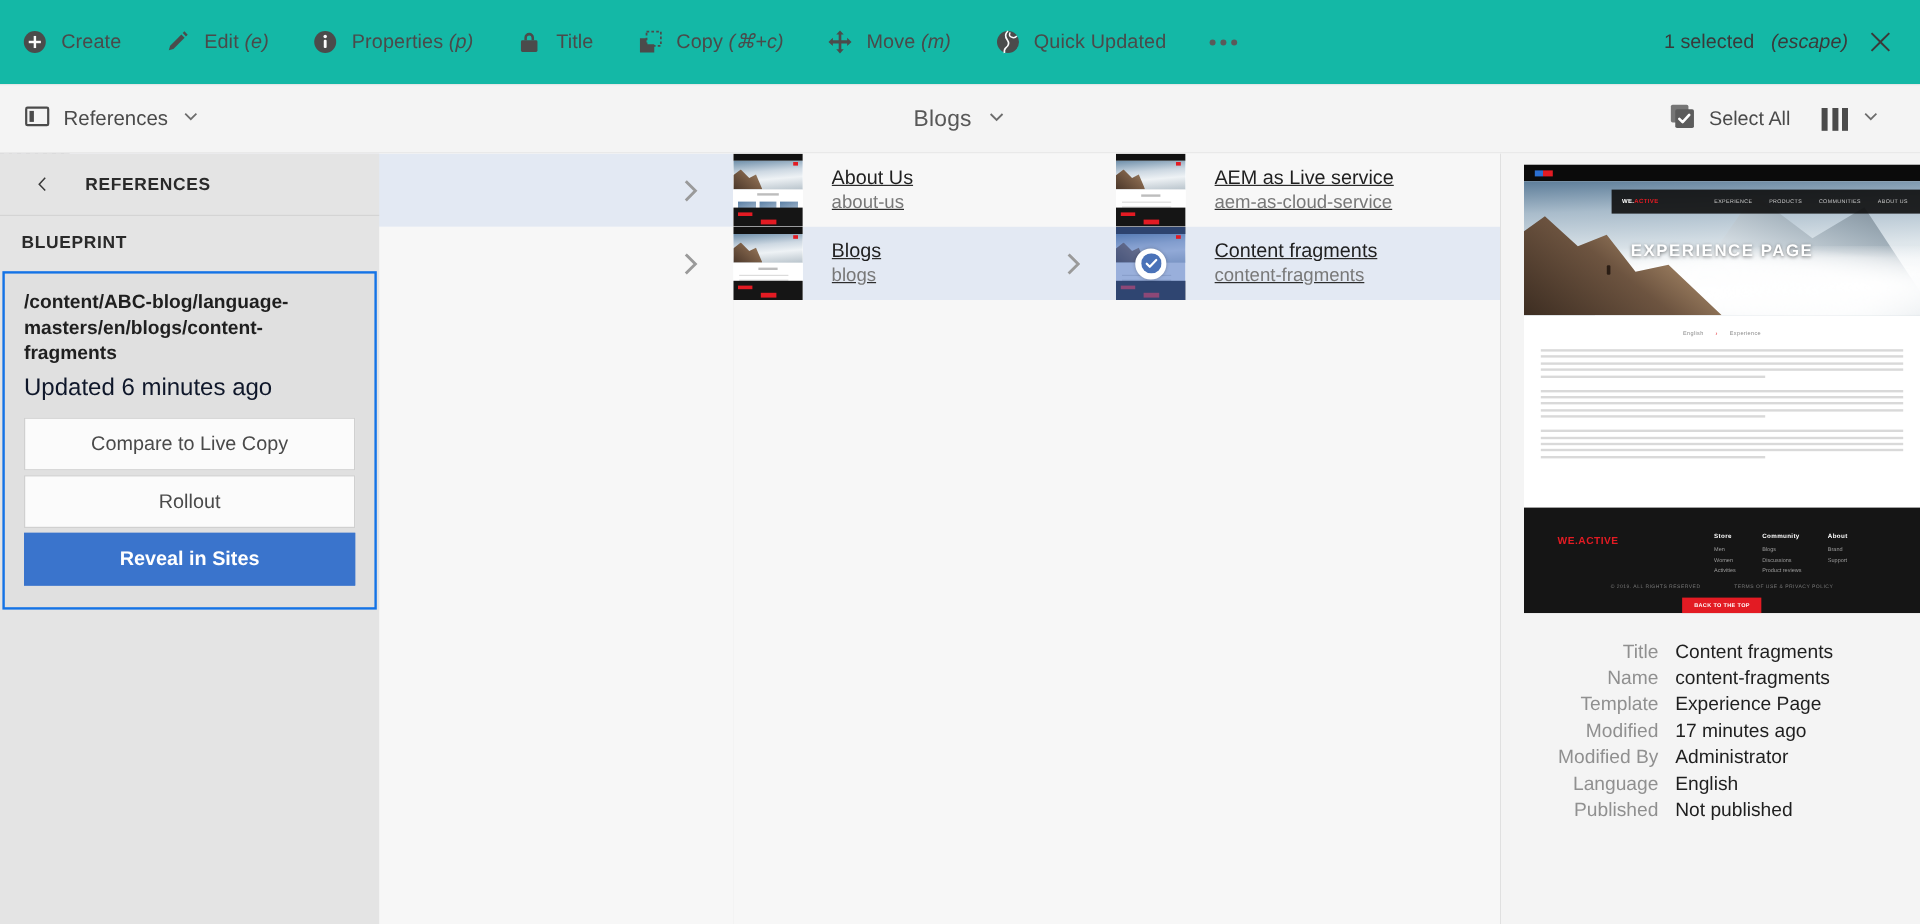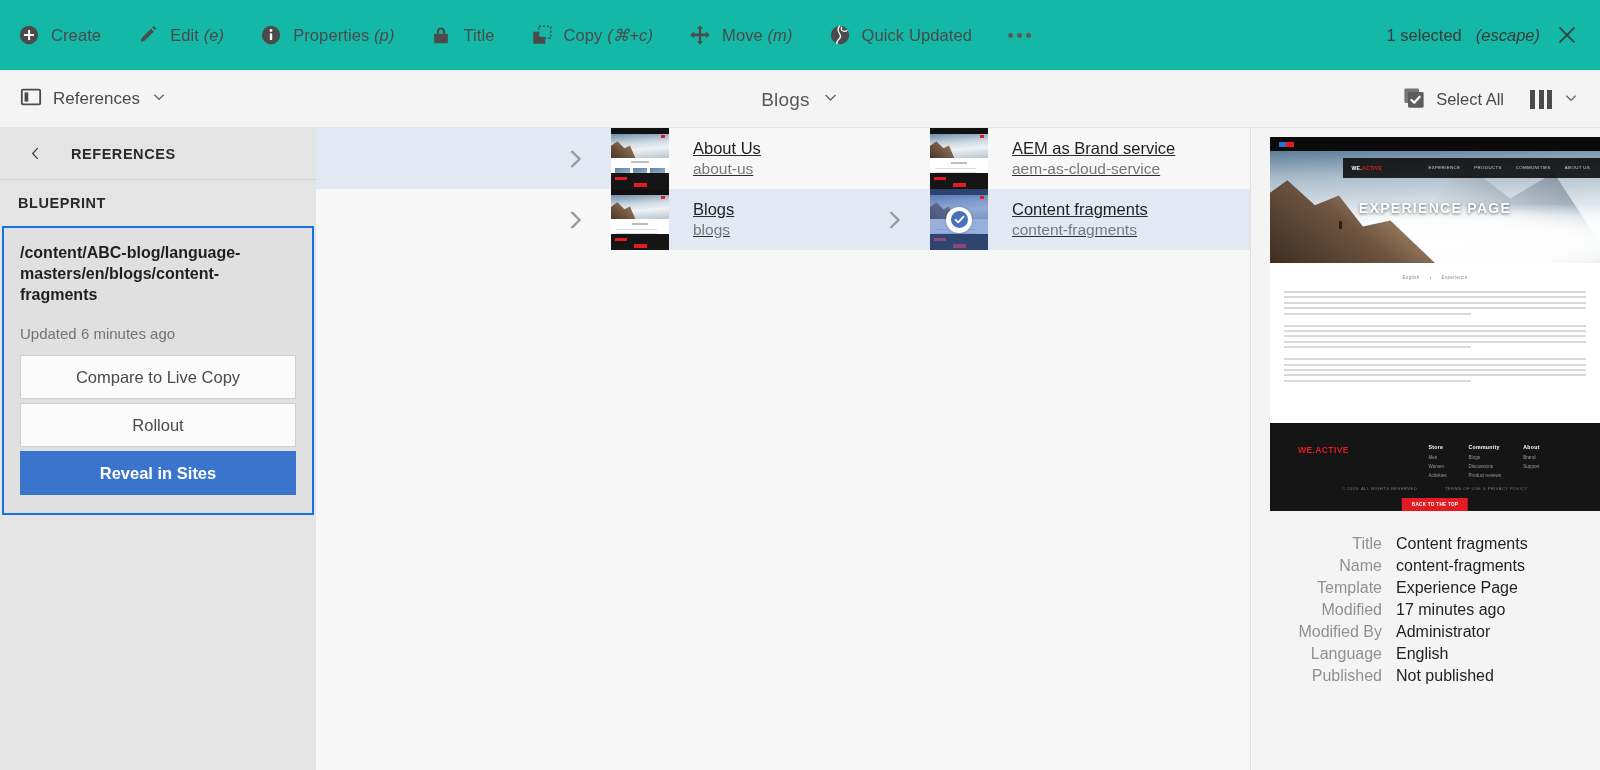--- a/index.html
+++ b/index.html
@@ -70,21 +70,21 @@
   .sb-left .lbl { font-size: 17px; color: #4a4a4a; }
   .sb-title {
     position: absolute; left: 0; right: 0; top: 0; height: 57px;
     display: flex; align-items: center; justify-content: center;
     gap: 12px; pointer-events: none;
   }
   .sb-title .t { font-size: 19px; color: #585858; letter-spacing: .2px; }
   .sb-title .cv { pointer-events: auto; cursor: pointer; color: #6d6d6d; }
   .sb-right {
     position: absolute; right: 0; top: 0; height: 57px;
-    display: flex; align-items: center; gap: 0; padding-right: 8px;
+    display: flex; align-items: center; gap: 0; padding-right: 20px;
   }
   .sb-btn {
     display: flex; align-items: center; gap: 11px;
     height: 57px; padding: 0 13px; cursor: pointer;
   }
   .sb-btn .lbl { font-size: 16.5px; color: #4a4a4a; }
   .colsicon { display: flex; gap: 3.5px; }
   .colsicon i {
     display: block; width: 5px; height: 19px; background: #4a4a4a;
   }
@@ -121,21 +121,21 @@
   }
   .ref-card {
     margin: 0 2px; border: 2px solid #1473e6;
     background: #e0e0e0; padding: 14px 16px 18px 16px;
   }
   .ref-path {
     font-size: 16px; font-weight: bold; color: #1f1f1f;
     line-height: 21px; word-break: break-word;
   }
   .ref-upd {
-    font-size: 15px; color: #737373; margin-top: 20px; margin-bottom: 13px;
+    font-size: 20px; color: #0f172a; margin-top: 7px; margin-bottom: 13px;
   }
   .ref-btn {
     display: block; width: 100%; height: 44px;
     border: 1px solid #d0d0d0; background: #fbfbfb;
     font-family: "Liberation Sans", sans-serif;
     font-size: 16.5px; color: #4a4a4a; cursor: pointer;
     margin-bottom: 4px; text-align: center; line-height: 42px;
   }
   .ref-btn.primary {
     background: #3a74cc; border-color: #3a74cc;
@@ -643,21 +643,21 @@
                 <i class="m"></i>
                 <i class="s"></i>
               </div>
             <div class="foot">
                 <b></b>
                 <em></em>
               </div>
           </div>
         </div>
         <div class="ctexts">
-          <div class="ctitle">AEM as Brand service</div>
+          <div class="ctitle">AEM as Live service</div>
           <div class="csub">aem-as-cloud-service</div>
         </div>
         <span class="chev hide">
           <svg width="24" height="24" viewBox="0 0 24 24">
               <path d="M8.5 4l8 8-8 8" fill="none" stroke="#9a9a9a" stroke-width="2.4"></path>
             </svg>
         </span>
       </div>
       <div class="citem sel">
         <div class="thumb">

